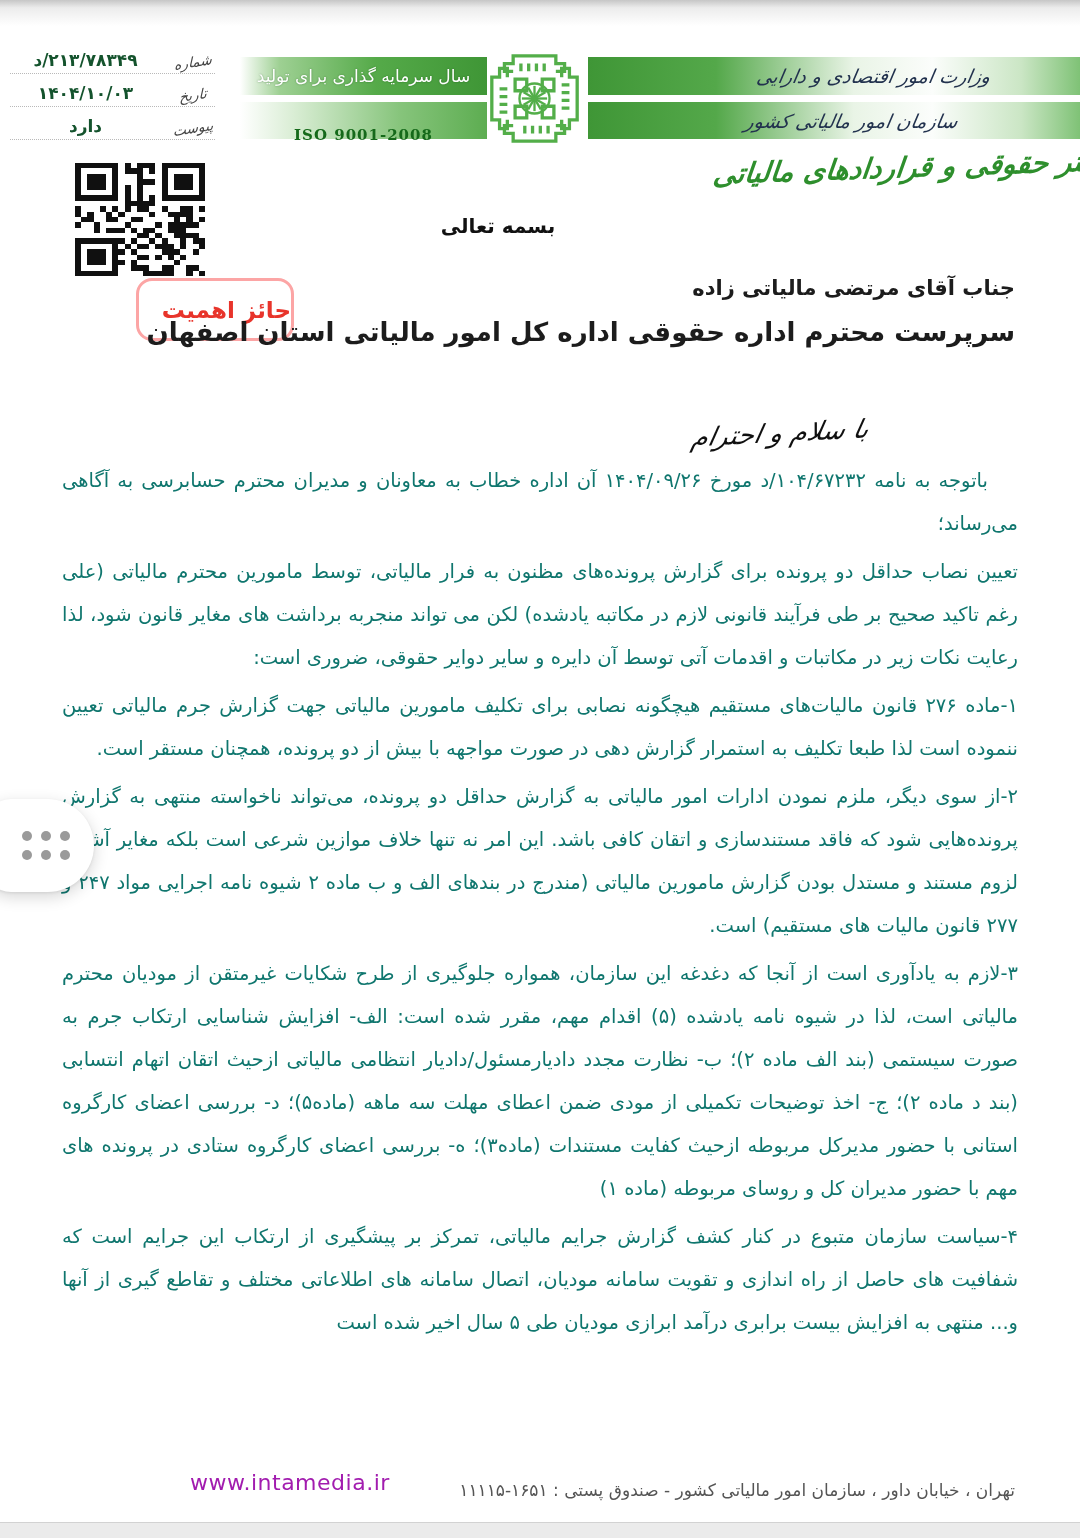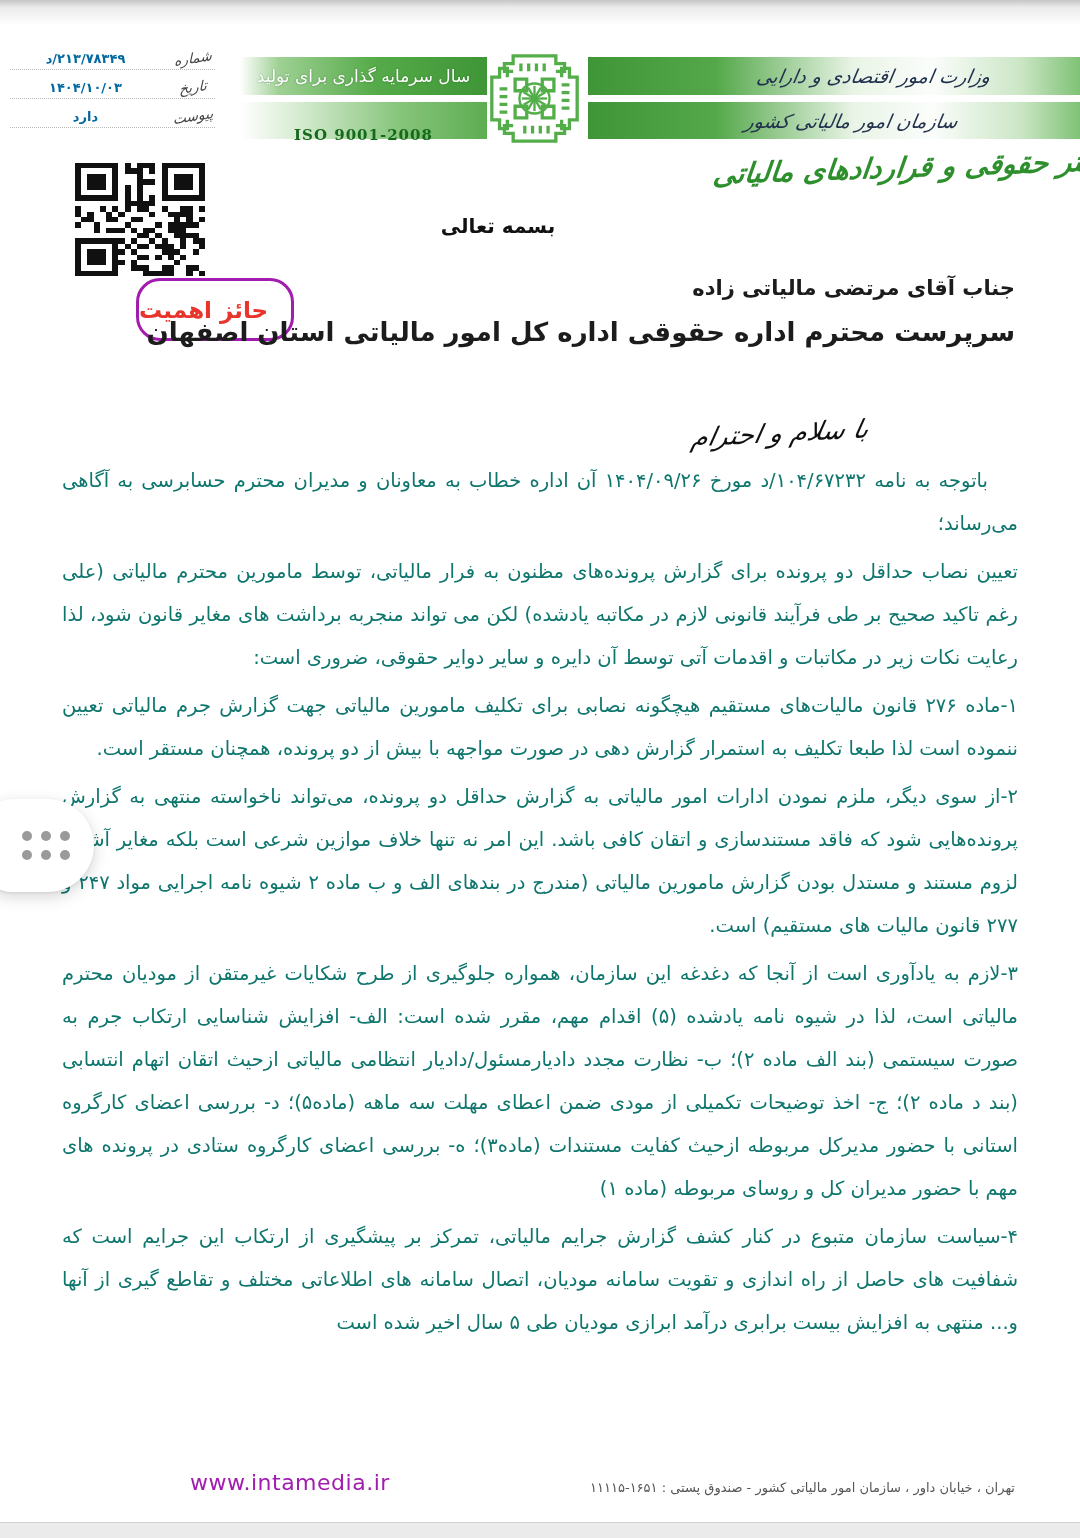--- a/index.html
+++ b/index.html
@@ -9,21 +9,21 @@
         background:linear-gradient(180deg,#c6c6c6 0%,#ececec 30%,#ffffff 100%);}
   .edge-bottom{position:absolute;left:0;top:1522px;width:100%;height:16px;
         background:#ebebeb;border-top:1px solid #d2d2d2;}
 
   
   .meta-fields{position:absolute;left:10px;top:50px;width:205px;direction:rtl;}
   .meta-row{display:flex;align-items:flex-end;gap:10px;border-bottom:1px dotted #b9b9b9;
         padding-bottom:3px;margin-bottom:9px;}
   .meta-label{font-size:14px;color:#444;font-style:italic;display:inline-block;
         transform:rotate(-9deg) skewX(-8deg);min-width:44px;text-align:center;}
-  .meta-value{font-weight:bold;font-size:13px;flex:1;text-align:center;color:#0369a1;}
+  .meta-value{font-weight:bold;font-size:17px;flex:1;text-align:center;color:#14532d;}
 
   
   .band{position:absolute;height:38px;}
   .band-l1{left:240px;top:57px;width:247px;
         background:linear-gradient(90deg,rgba(255,255,255,0) 0%,#9ed093 16%,#55aa49 55%,#3f9636 100%);
         display:flex;align-items:center;justify-content:center;}
   .band-l1 span{color:#ffffff;font-weight:normal;font-size:17px;text-shadow:0 0 2px rgba(0,60,0,.45);}
   .band-l2{left:240px;top:102px;width:247px;height:37px;
         background:linear-gradient(90deg,rgba(255,255,255,0) 0%,#d9edd4 22%,#86c47b 65%,#5dad51 100%);
         display:flex;align-items:center;justify-content:center;}
@@ -46,38 +46,38 @@
         transform:skewX(-8deg) rotate(-2deg);white-space:nowrap;}
 
   
   .qr{position:absolute;left:75px;top:163px;display:grid;
         grid-template-columns:repeat(21,6.2px);grid-auto-rows:5.4px;background:#ffffff;}
   .qr i{display:block;}
   .qr i.d{background:#101010;}
 
   
   .stamp{position:absolute;left:136px;top:278px;width:152px;height:57px;
-        border:3px solid #a21caf;border-radius:24px;display:flex;align-items:center;justify-content:flex-start;}
+        border:3px solid #fca5a5;border-radius:16px;display:flex;align-items:center;justify-content:flex-end;}
   .stamp span{color:#e8342b;font-weight:bold;font-size:23px;}
 
   
   .bismillah{position:absolute;left:0;right:0;top:214px;text-align:center;
         transform:translateX(-42px);font-weight:bold;font-size:20px;color:#111;}
   .recipient-name{position:absolute;right:65px;top:276px;font-weight:bold;font-size:21px;direction:rtl;}
   .recipient-title{position:absolute;right:65px;top:317px;font-weight:bold;font-size:26px;direction:rtl;}
   .subject{position:absolute;right:65px;top:369px;font-weight:bold;font-size:20.5px;direction:rtl;}
   .salutation{position:absolute;right:212px;top:418px;font-size:26px;font-style:italic;color:#101010;
         transform:skewX(-14deg) rotate(-3deg);}
   .body-text{position:absolute;left:62px;right:62px;top:459px;direction:rtl;
         text-align:justify;font-size:19.5px;line-height:43px;color:#0f766e;}
   .body-text p{margin:0 0 5px 0;}
   .body-text p:first-child{text-indent:30px;}
 
   
-  .footer-address{position:absolute;right:65px;top:1480px;direction:rtl;font-size:13px;color:#555;}
+  .footer-address{position:absolute;right:65px;top:1480px;direction:rtl;font-size:17px;color:#555;}
   .footer-site{position:absolute;left:190px;top:1470px;font-size:22px;color:#a21caf;letter-spacing:.5px;}
 
   
   .dots-widget{position:absolute;left:-16px;top:799px;width:110px;height:93px;background:#ffffff;
         border-radius:28px 48px 48px 28px;box-shadow:0 5px 16px rgba(0,0,0,.16),0 1px 3px rgba(0,0,0,.08);
         display:flex;align-items:center;justify-content:center;}
   .dots-grid{display:grid;grid-template-columns:repeat(3,10px);grid-auto-rows:10px;gap:9px;margin-left:14px;}
   .dots-grid b{width:10px;height:10px;border-radius:50%;background:#9a9a9a;}
 </style>
 </head>

